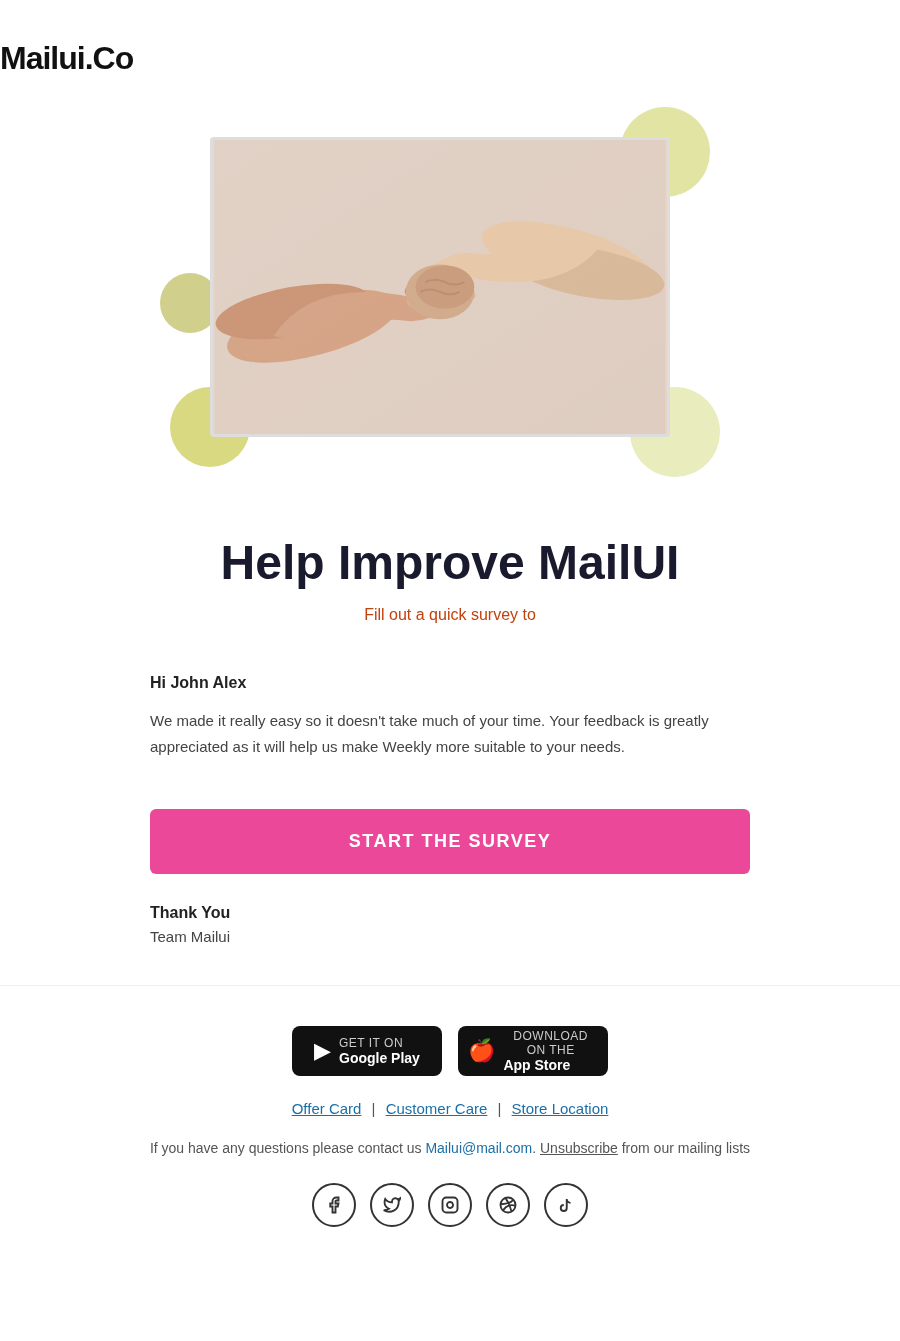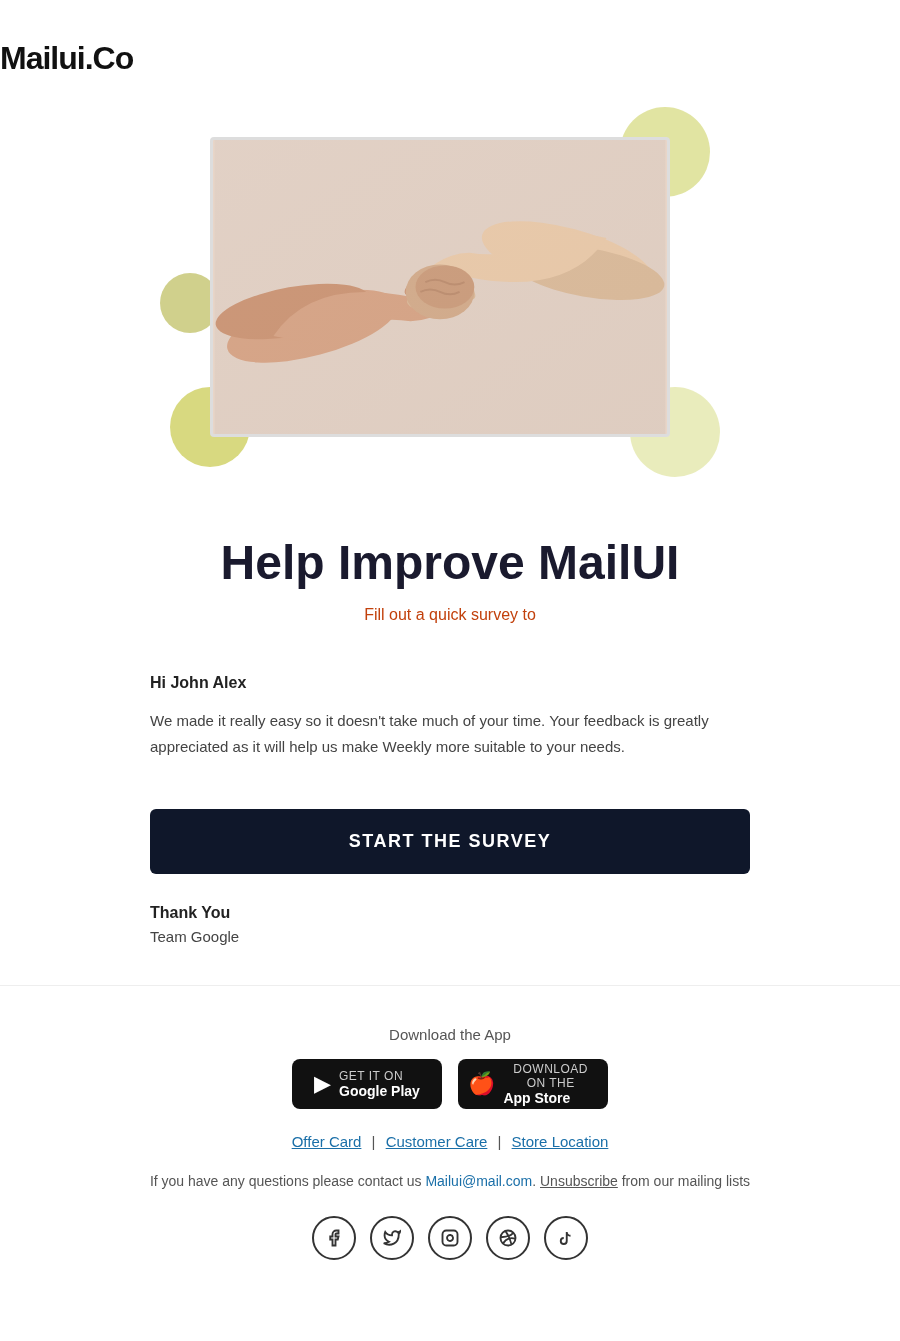--- a/index.html
+++ b/index.html
@@ -136,21 +136,21 @@
 
     
     .cta-section {
       width: 600px;
       margin: 20px 0 30px;
     }
     .cta-button {
       display: block;
       width: 100%;
       padding: 22px;
-      background: #0f172a;
+      background: #ec4899;
       color: #fff;
       font-size: 18px;
       font-weight: 700;
       letter-spacing: 1.5px;
       border: none;
       border-radius: 6px;
       cursor: pointer;
       text-align: center;
       text-decoration: none;
     }
@@ -344,25 +344,24 @@
     <p class="greeting">Hi John Alex</p>
     <p class="body-text">We made it really easy so it doesn't take much of your time. Your feedback is greatly appreciated as it will help us make Weekly more suitable to your needs.</p>
   </div>
 
   <div class="cta-section">
     <button class="cta-button">START THE SURVEY</button>
   </div>
 
   <div class="thank-you-section">
     <p class="thank-you-label">Thank You</p>
-    <p class="team-name">Team Google</p>
+    <p class="team-name">Team Mailui</p>
   </div>
 
   <div class="footer">
-    <p class="download-label">Download the App</p>
 
     <div class="app-badges">
 
       <div class="app-badge">
         <span class="badge-icon">▶</span>
         <div class="badge-text-wrap">
           <span class="badge-small-text">GET IT ON</span>
           <span class="badge-main-text">Google Play</span>
         </div>
       </div>

